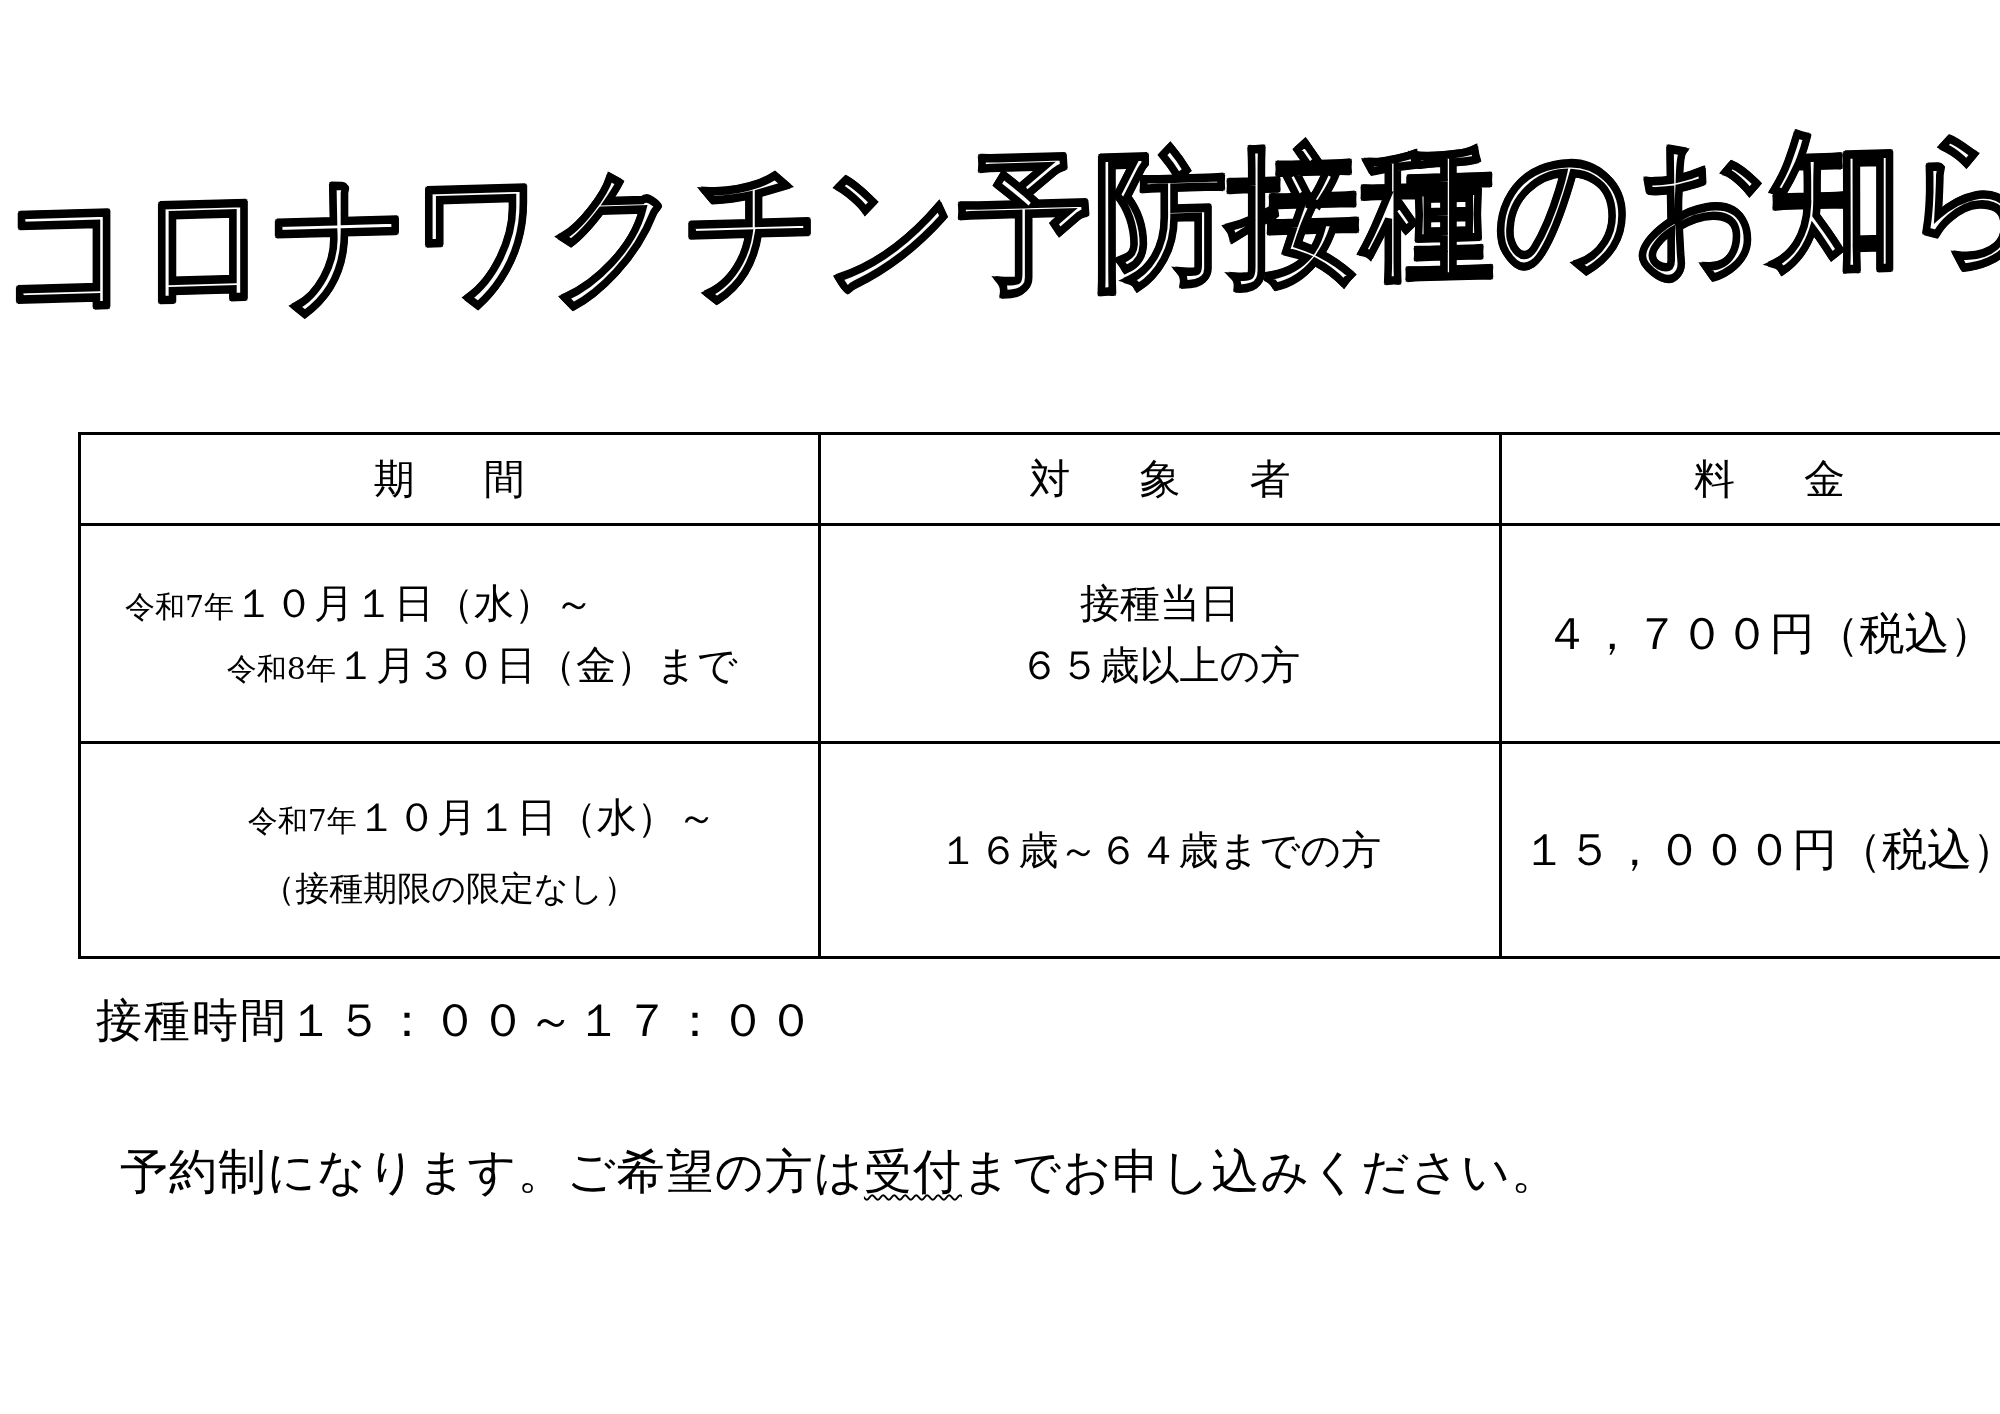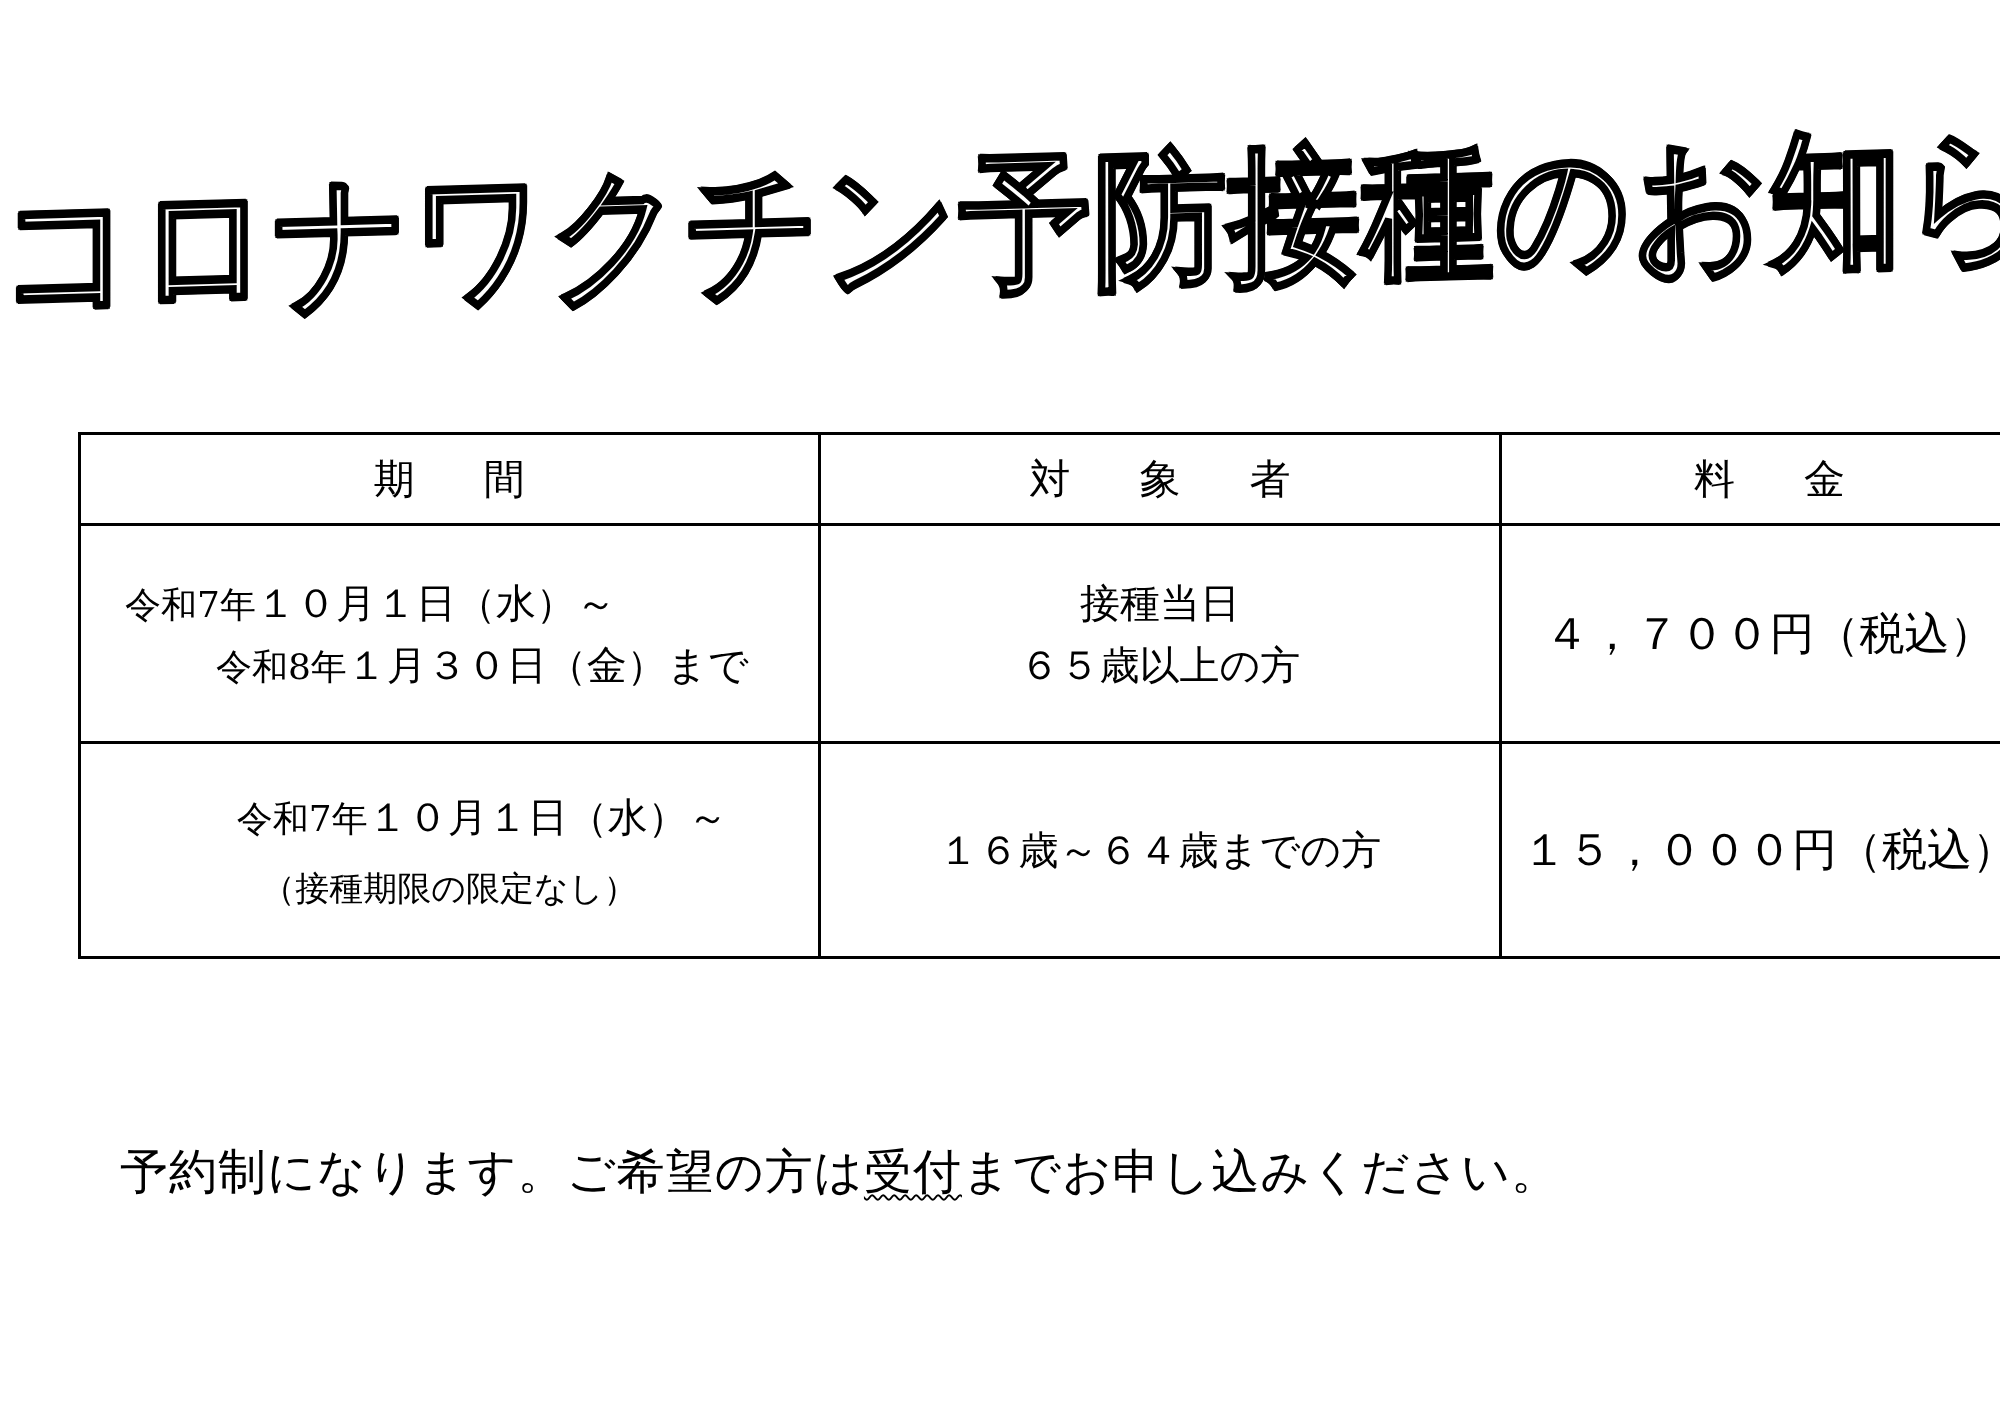--- a/index.html
+++ b/index.html
@@ -80,21 +80,21 @@
   }
   .body-cell {
     height: 215px;
     font-size: 40px;
     line-height: 1.55;
   }
   .body-cell.tall {
     height: 212px;
   }
 
-  .era { font-size: 36px; letter-spacing: 0; }
+  .era { font-size: 30px; letter-spacing: 0; }
   .line { display: block; white-space: nowrap; }
   .line.indent-a { padding-left: 18px; text-align: left; margin-left: 26px; }
   .line.indent-b { padding-left: 18px; text-align: center; margin-left: 48px; }
   .small-note { display: block; font-size: 34px; margin-top: 14px; }
   .center-line { display: block; white-space: nowrap; }
   .fee-line { display: block; white-space: nowrap; font-size: 45px; }
 
   
   .time-line {
     position: absolute;
@@ -175,18 +175,19 @@
             <span class="center-line">１６歳～６４歳までの方</span>
           </td>
           <td class="body-cell tall">
             <span class="fee-line">１５，０００円（税込）</span>
           </td>
         </tr>
       </tbody>
     </table>
   </div>
 
+  <div class="time-line">接種時間１５：００～１７：００</div>
 
   <div class="footer-note">
     <span>予約制になります。ご希望の方は</span><span class="underline-wavy">受付</span><span>までお申し込みください。</span>
   </div>
 
 </div>
 
 </body></html>

